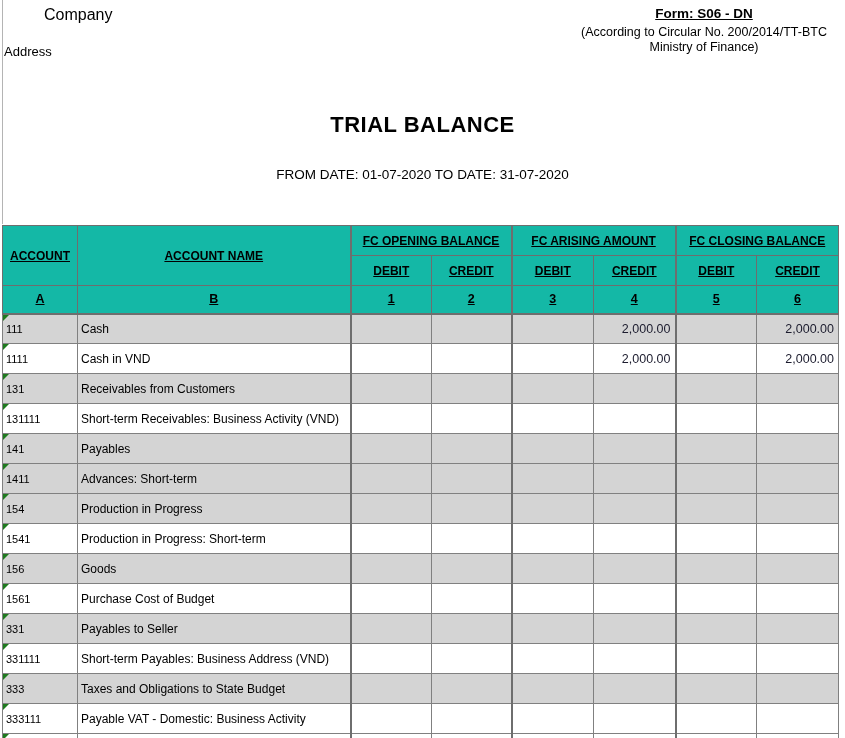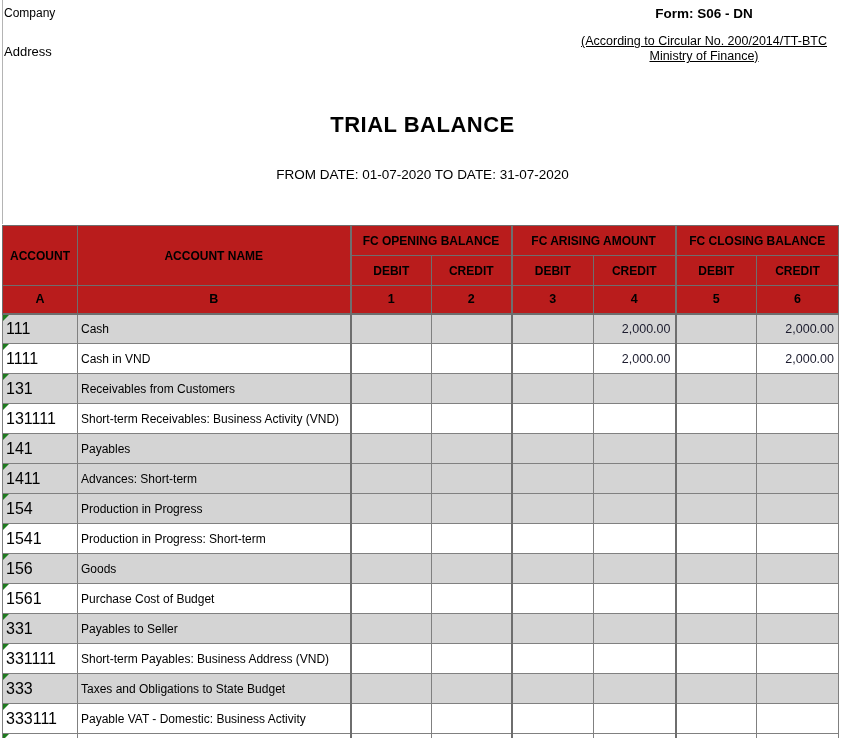--- a/index.html
+++ b/index.html
@@ -8,50 +8,50 @@
     background: #ffffff;
     font-family: "Liberation Sans", sans-serif;
     color: #000;
     position: relative;
     overflow: hidden;
   }
   .left-line {
     position: absolute; left: 2px; top: 0; width: 1px; height: 224px;
     background: #b4b4b4;
   }
-  .company-label { position: absolute; top: 6px; left: 4px; font-size: 12px; }
+  .company-label { position: absolute; top: 6px; left: 4px; font-size: 16px; padding-left: 40px; }
   .address-label { position: absolute; top: 44px; left: 4px; font-size: 13px; }
   .form-block { position: absolute; top: 6px; right: 12px; width: 258px; text-align: center; }
-  .form-title { font-weight: bold; font-size: 13.5px; }
-  .form-note { font-size: 12.5px; margin-top: 13px; line-height: 15px; text-decoration: underline; }
+  .form-title { font-weight: bold; font-size: 13.5px; text-decoration: underline; }
+  .form-note { font-size: 12.5px; margin-top: 4px; line-height: 15px; }
   .page-title {
     position: absolute; top: 112px; left: 0; width: 845px;
     text-align: center; font-size: 22px; font-weight: bold; letter-spacing: 0.5px;
   }
   .date-range {
     position: absolute; top: 167px; left: 0; width: 845px;
     text-align: center; font-size: 13.5px;
   }
   table.tb {
     position: absolute; top: 225px; left: 2px; width: 836px;
     border-collapse: collapse; table-layout: fixed;
   }
   .tb th, .tb td { border: 1px solid #808080; overflow: hidden; }
   .tb thead th {
-    background: #b91c1c; font-weight: bold; font-size: 12px;
-    border-color: #6e6e6e; vertical-align: middle;
+    background: #14b8a6; font-weight: bold; font-size: 12px;
+    border-color: #6e6e6e; vertical-align: middle; text-decoration: underline;
   }
   .tb tr.h1 th { height: 30px; }
   .tb tr.h2 th { height: 30px; }
   .tb tr.h3 th { height: 28px; font-size: 12.5px; border-bottom-width: 2px; }
   .gstart { border-left-width: 2px !important; border-left-color: #6e6e6e !important; }
   .tb tbody tr { height: 30px; }
   .tb tbody tr.partial { height: 8px; }
   .tb tbody tr.shaded td { background: #d4d4d4; }
-  td.acc { position: relative; font-size: 16px; padding: 2px 2px 2px 3px; vertical-align: middle; }
+  td.acc { position: relative; font-size: 11px; padding: 2px 2px 2px 3px; vertical-align: middle; }
   td.nm { font-size: 12px; padding: 2px 3px; vertical-align: middle; line-height: 14px; }
   td.num { font-size: 12.5px; text-align: right; padding: 2px 4px 2px 2px; vertical-align: middle; color: #1c1c2e; }
   .tri {
     position: absolute; top: 0; left: 0; width: 0; height: 0;
     border-top: 6px solid #1f7a1f; border-right: 6px solid transparent;
   }
   col.c-acc  { width: 75px; }
   col.c-name { width: 273px; }
   col.c-n1 { width: 81px; }
   col.c-n2 { width: 80px; }

